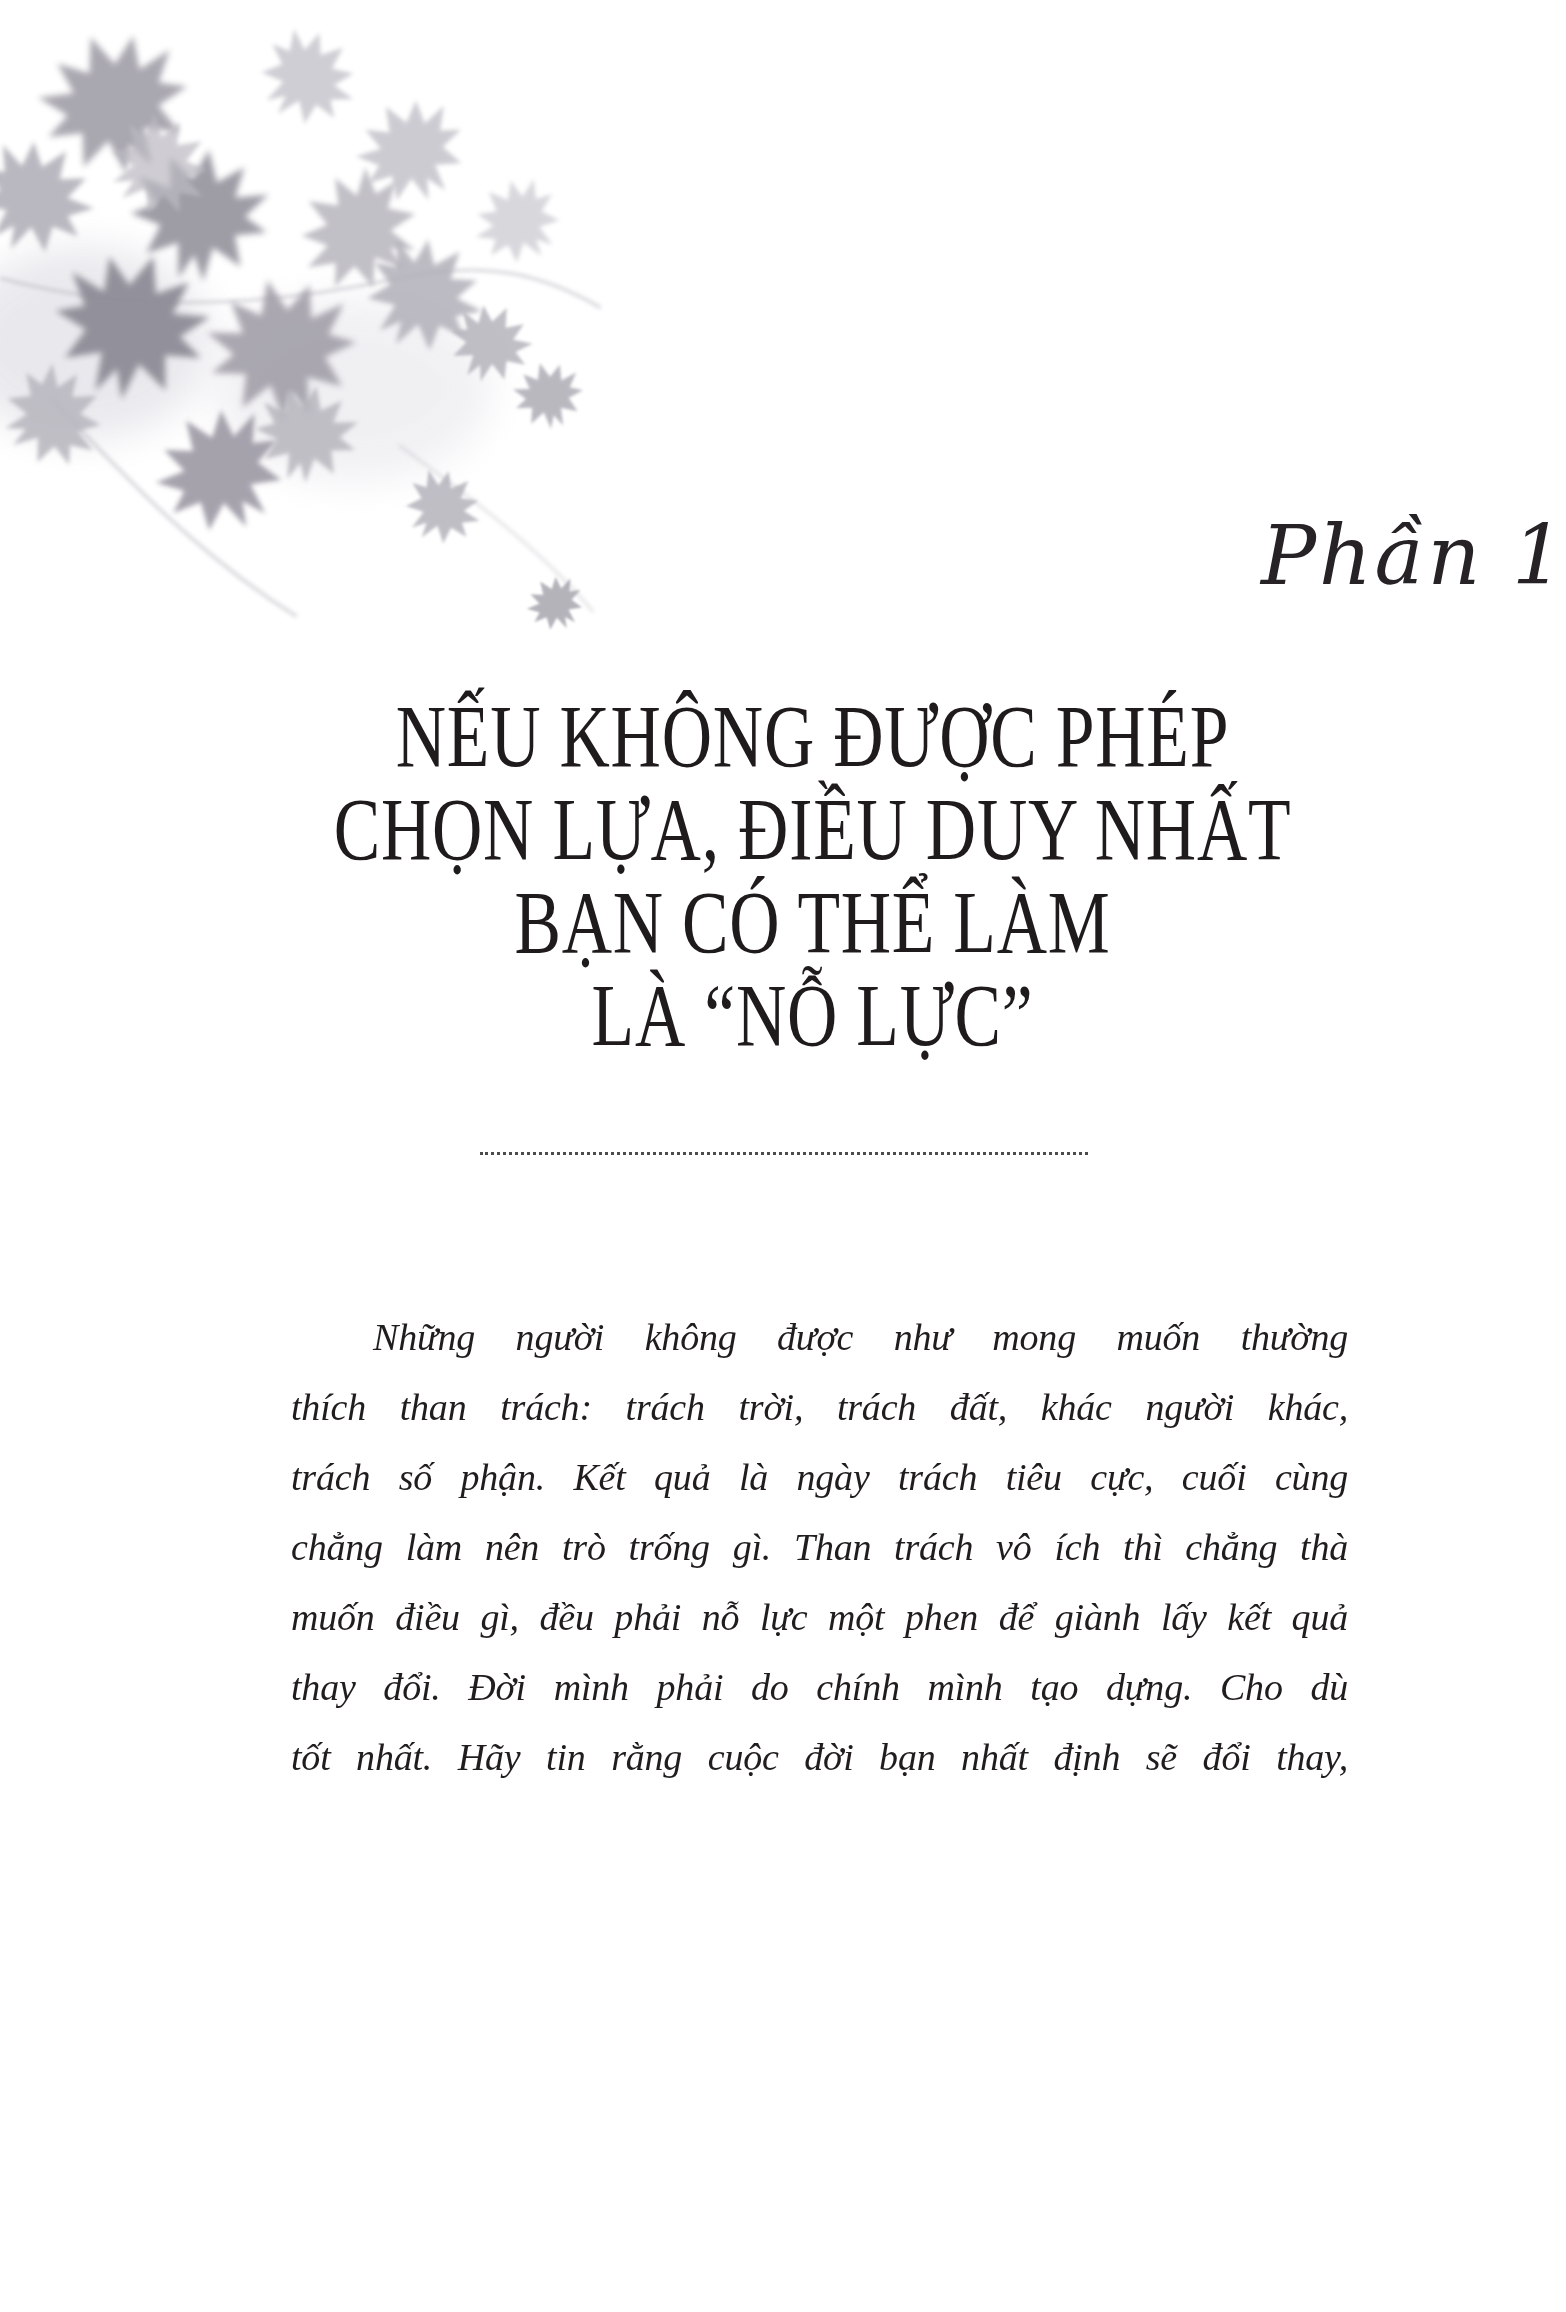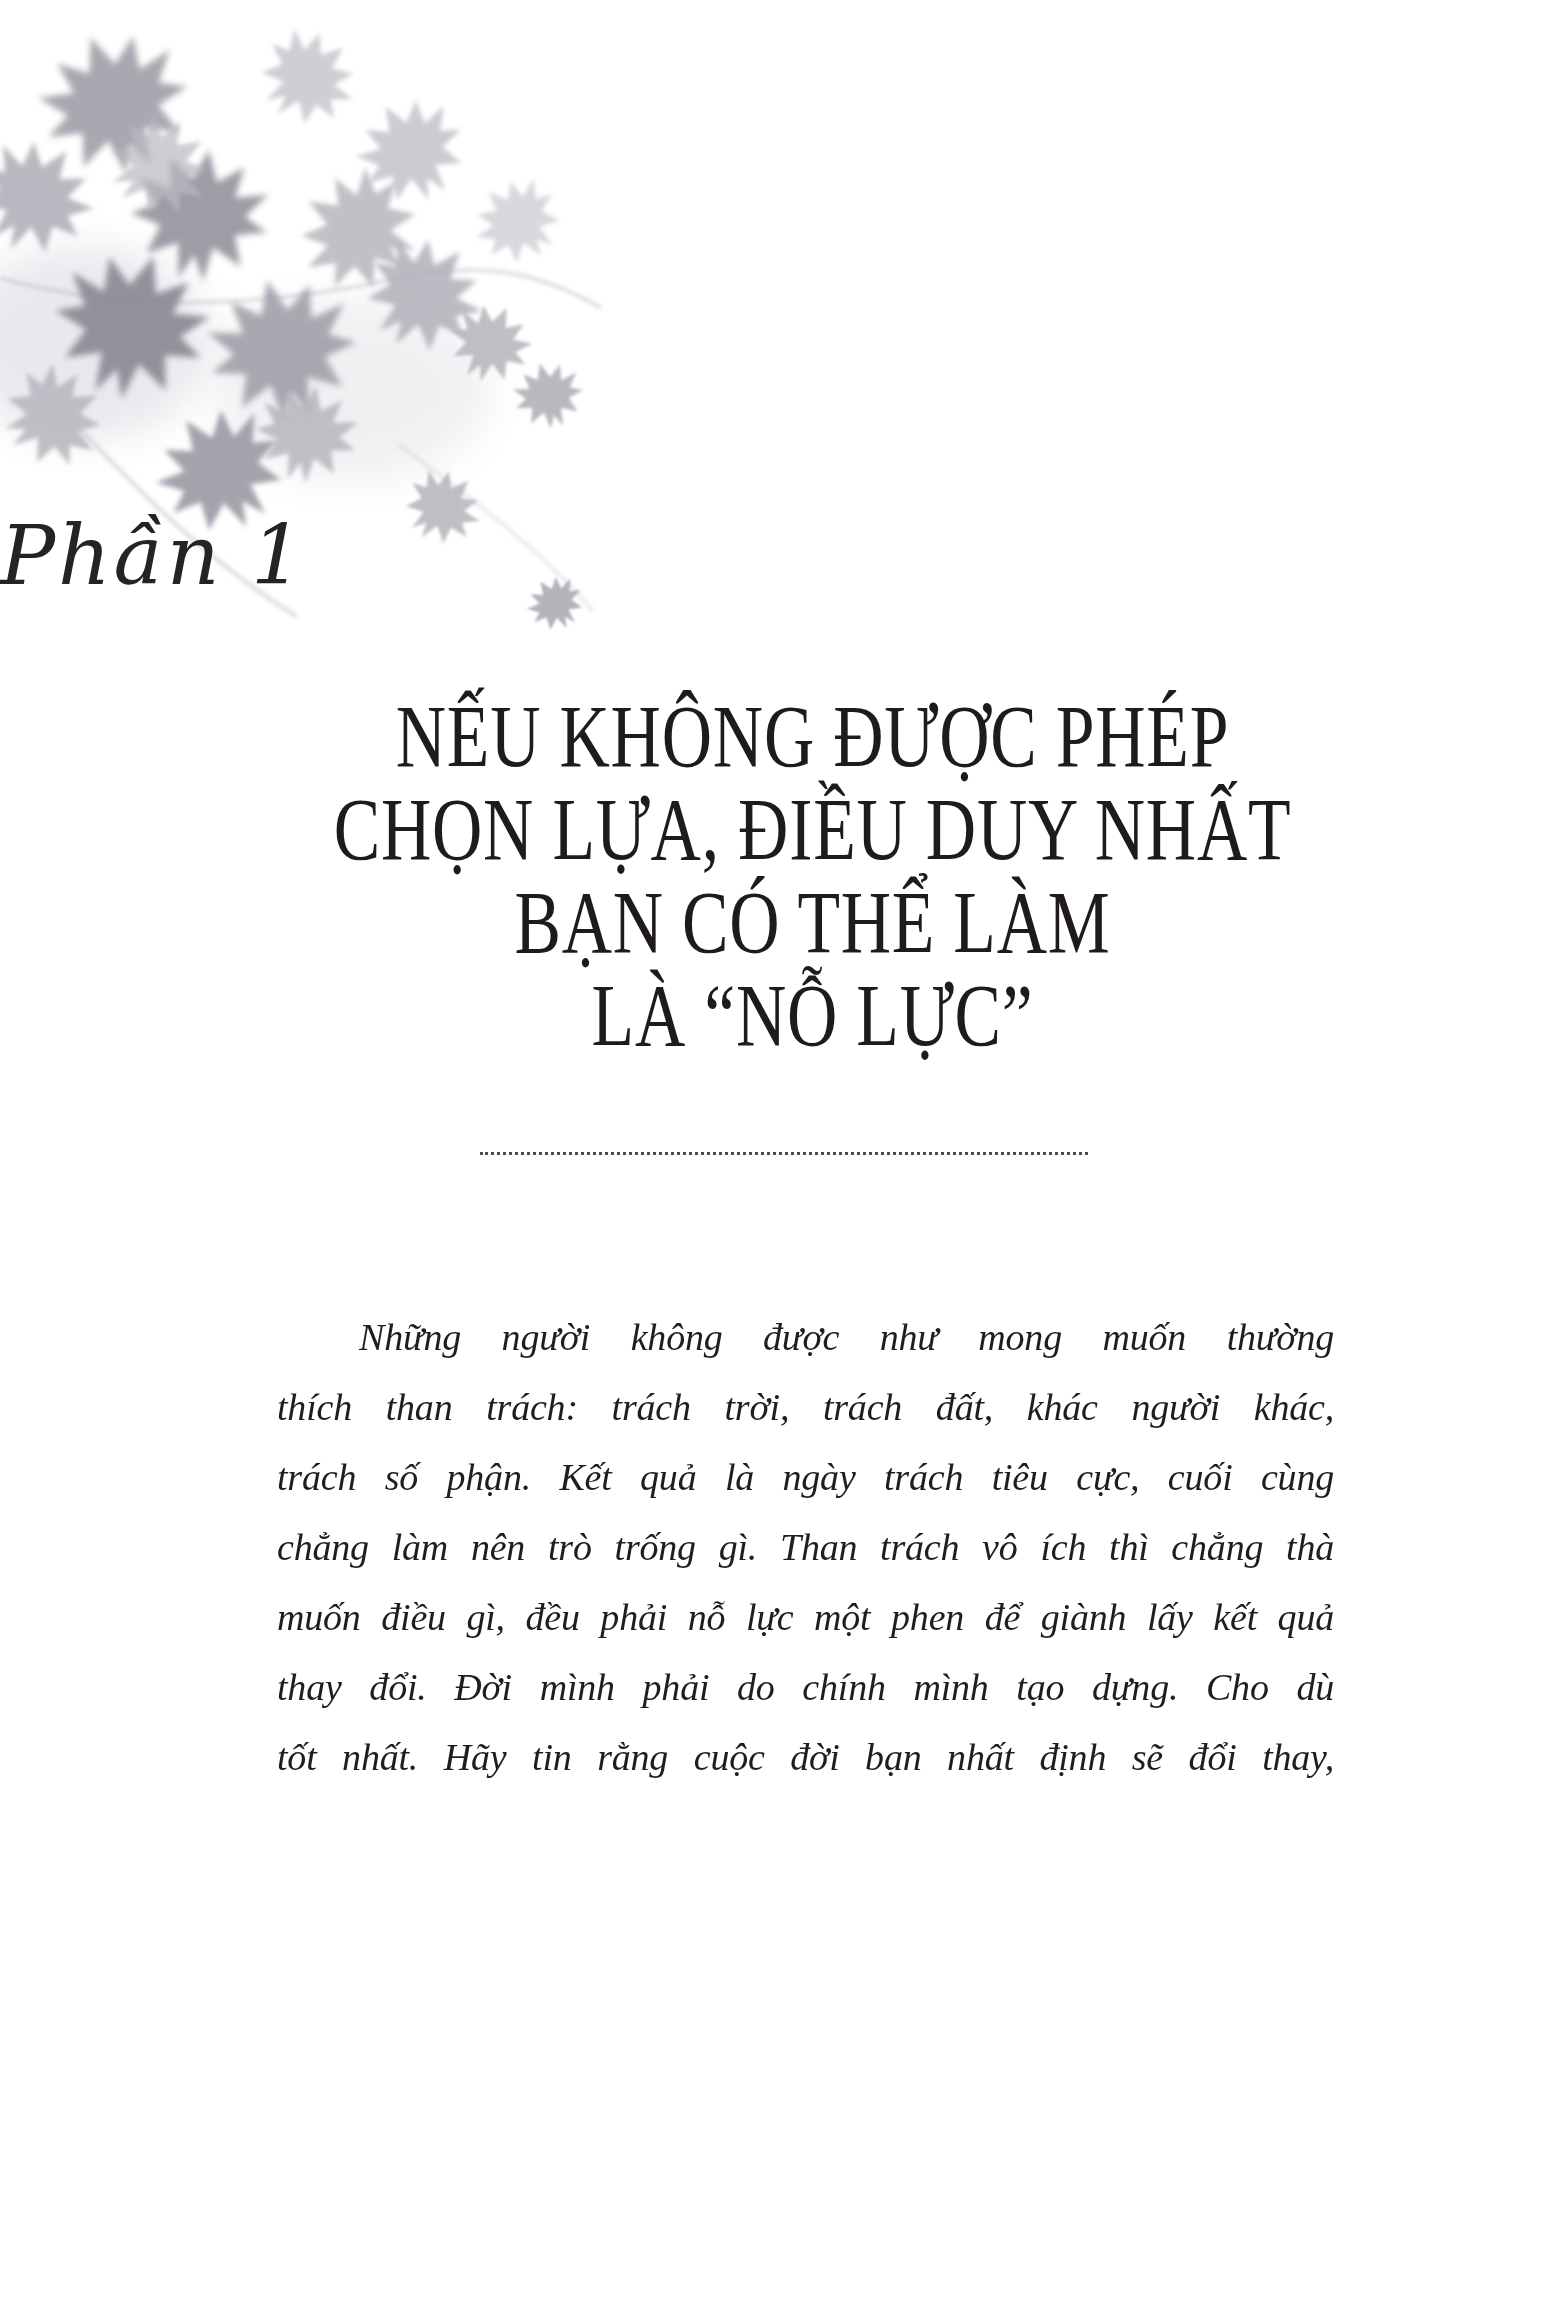--- a/index.html
+++ b/index.html
@@ -14,21 +14,21 @@
   }
   .leaves {
     position: absolute;
     top: 0; left: 0;
   }
   .part-label {
     position: absolute;
     top: 508px;
     left: 0;
     width: 100%;
-    text-align: left;
+    text-align: right;
     font-family: "DejaVu Serif", serif;
     font-style: italic;
     font-weight: 400;
     font-size: 82px;
     letter-spacing: 2.8px;
     color: #262225;
   }
   .chapter-title {
     position: absolute;
     top: 690px;
@@ -54,21 +54,21 @@
     top: 1152px;
     left: 50%;
     transform: translateX(-50%);
     width: 608px;
     height: 0;
     border-top: 3.7px dotted #4b4b4d;
   }
   .body-paragraph {
     position: absolute;
     top: 1302px;
-    left: 277px;
+    left: 291px;
     width: 1057px;
     font-family: "Liberation Serif", serif;
     font-style: italic;
     font-size: 38px;
     letter-spacing: -0.2px;
     color: #211d1e;
   }
   .pline {
     height: 70px;
     line-height: 70px;

